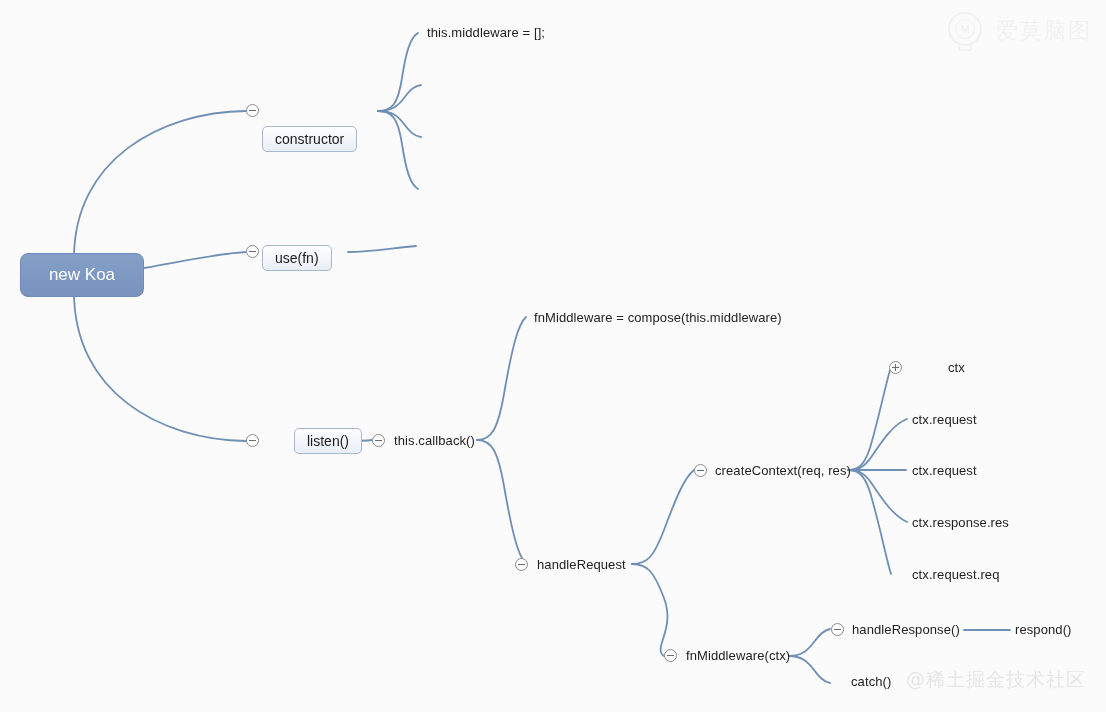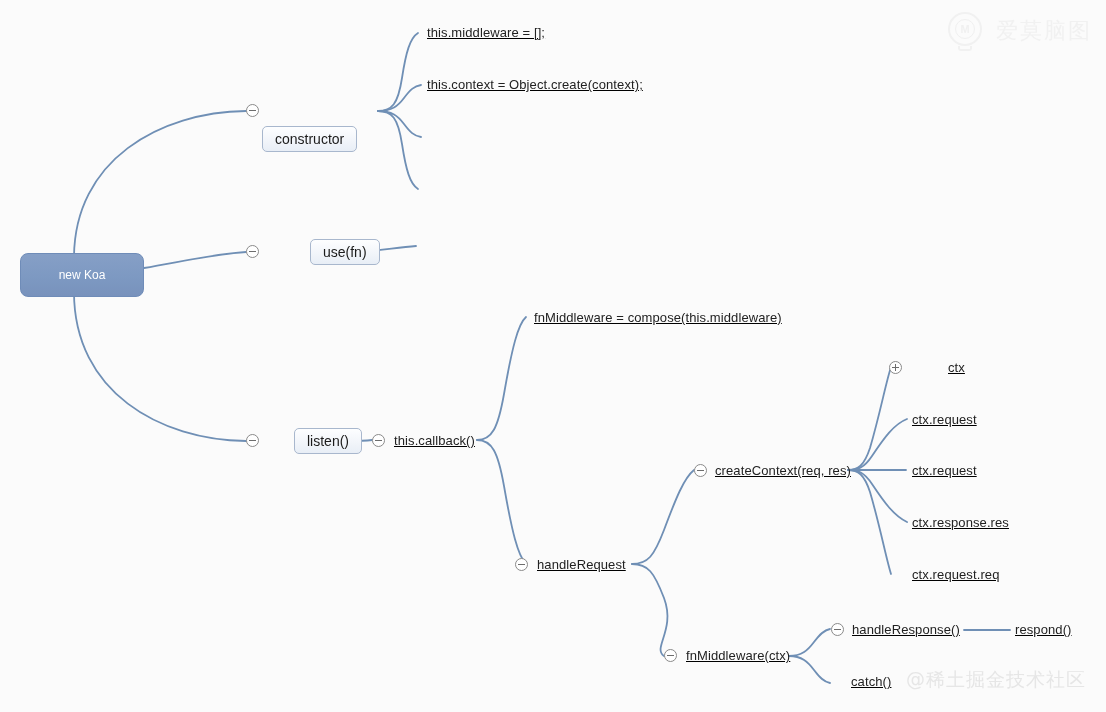--- a/index.html
+++ b/index.html
@@ -26,21 +26,20 @@
     pointer-events: none;
   }
 
   
   .node {
     position: absolute;
     white-space: nowrap;
     display: flex;
     align-items: flex-start;
     height: 22px;
-    text-decoration: underline;
   }
   .node .label {
     font-size: 13px;
     color: #222222;
     line-height: 22px;
     letter-spacing: 0.1px;
   }
 
   
   .root-node {
@@ -52,21 +51,21 @@
     border-radius: 8px;
     background: linear-gradient(180deg, #869fc6 0%, #7d99c2 55%, #7892bc 100%);
     border: 1px solid #6f8cb8;
     box-sizing: border-box;
     display: flex;
     align-items: center;
     justify-content: center;
   }
   .root-node .label {
     color: #ffffff;
-    font-size: 12px;
+    font-size: 17px;
     line-height: 20px;
   }
 
   
   .box-node {
     position: absolute;
     height: 26px;
     border-radius: 5px;
     border: 1px solid #a8b7cd;
     background: linear-gradient(180deg, #fdfeff 0%, #f2f5fa 55%, #e8eef6 100%);
@@ -224,34 +223,31 @@
   <div class="root-node">
     <span class="label">new Koa</span>
   </div>
 
   <div class="toggle" style="left:246px; top:104px;"></div>
   <div class="box-node" style="left:262px; top:98px;margin-top:28px;">
     <span class="label">constructor</span>
   </div>
 
   <div class="toggle" style="left:246px; top:245px;"></div>
-  <div class="box-node" style="left:262px; top:239px;margin-left:48px;">
+  <div class="box-node" style="left:262px; top:245px;">
     <span class="label">use(fn)</span>
   </div>
 
   <div class="toggle" style="left:246px; top:434px;"></div>
   <div class="box-node" style="left:262px; top:428px;margin-left:32px;">
     <span class="label">listen()</span>
   </div>
 
   <div class="node" style="left:427px; top:22px;">
     <span class="label">this.middleware = [];</span>
-  </div>
-  <div class="node" style="left:427px; top:74px;">
-    <span class="label">this.context = Object.create(context);</span>
   </div>
 
 
   <div class="toggle" style="left:372px; top:434px;"></div>
   <div class="node" style="left:394px; top:430px;">
     <span class="label">this.callback()</span>
   </div>
 
   <div class="node" style="left:534px; top:307px;">
     <span class="label">fnMiddleware = compose(this.middleware)</span>

